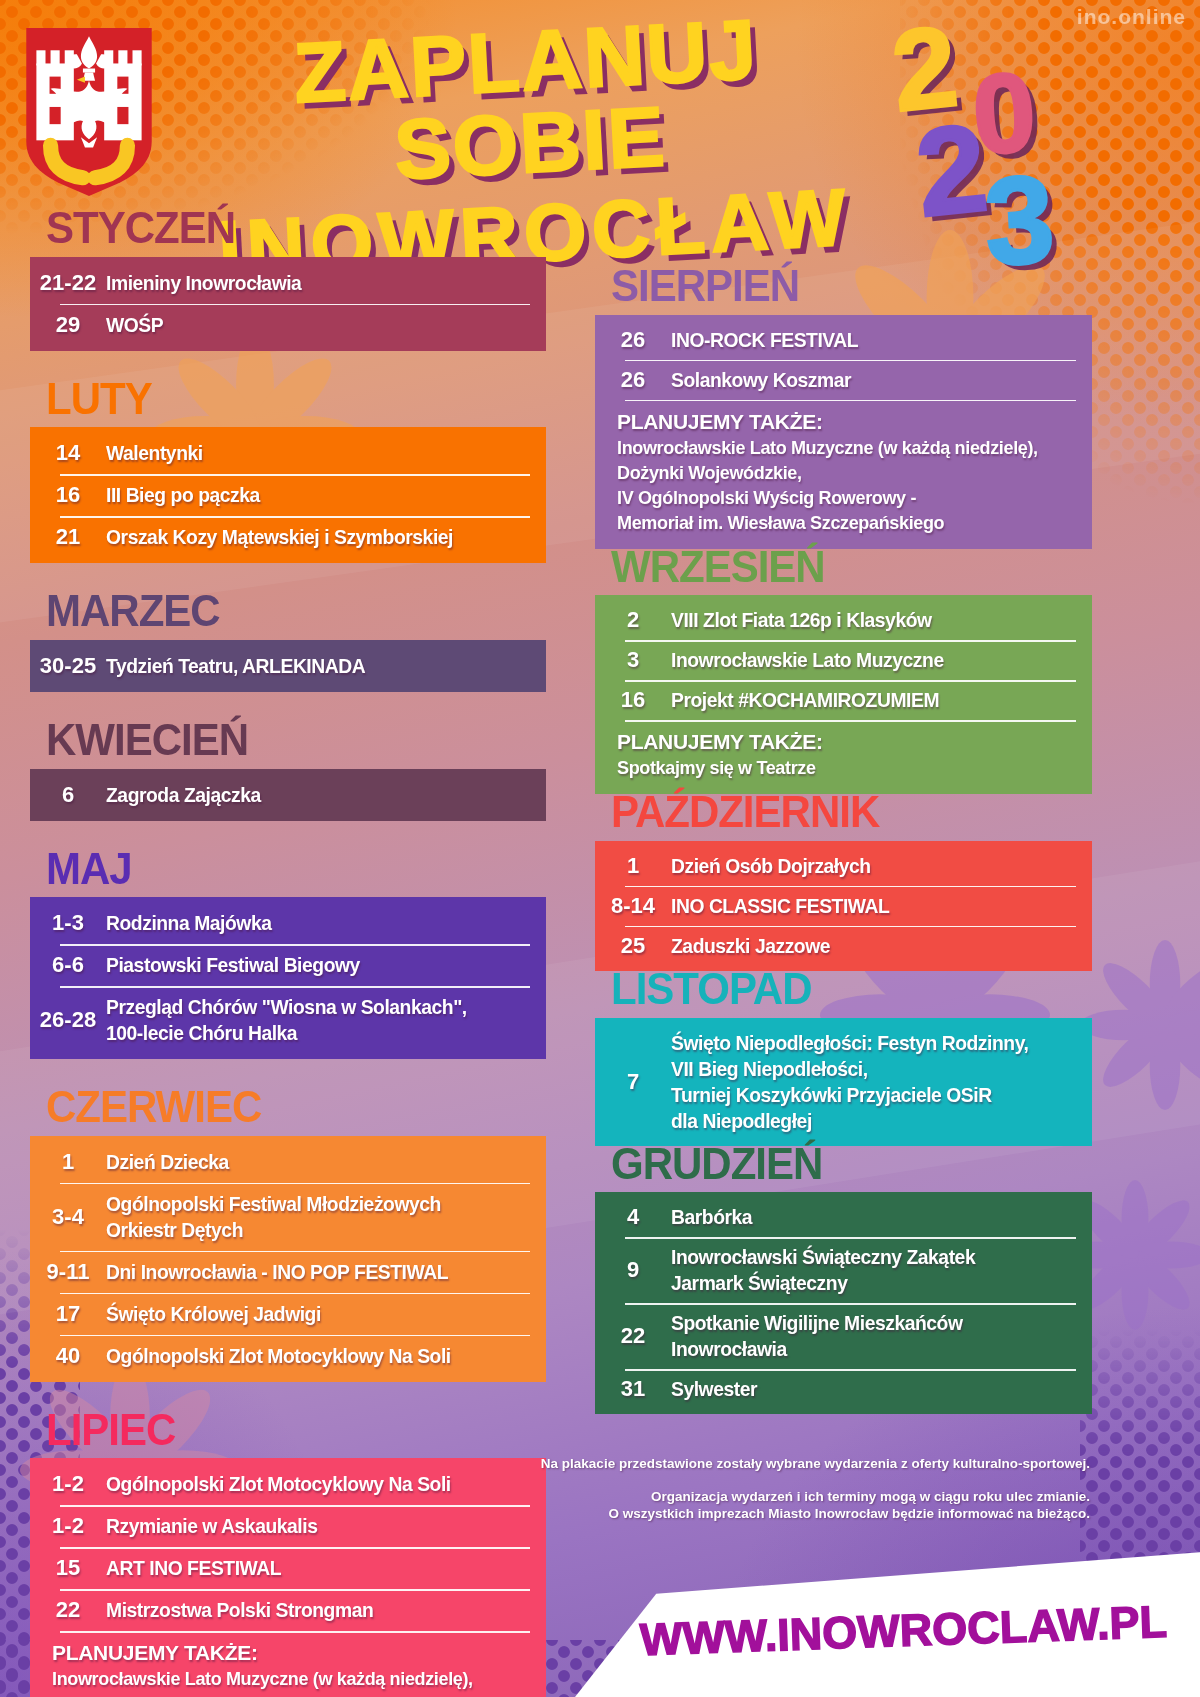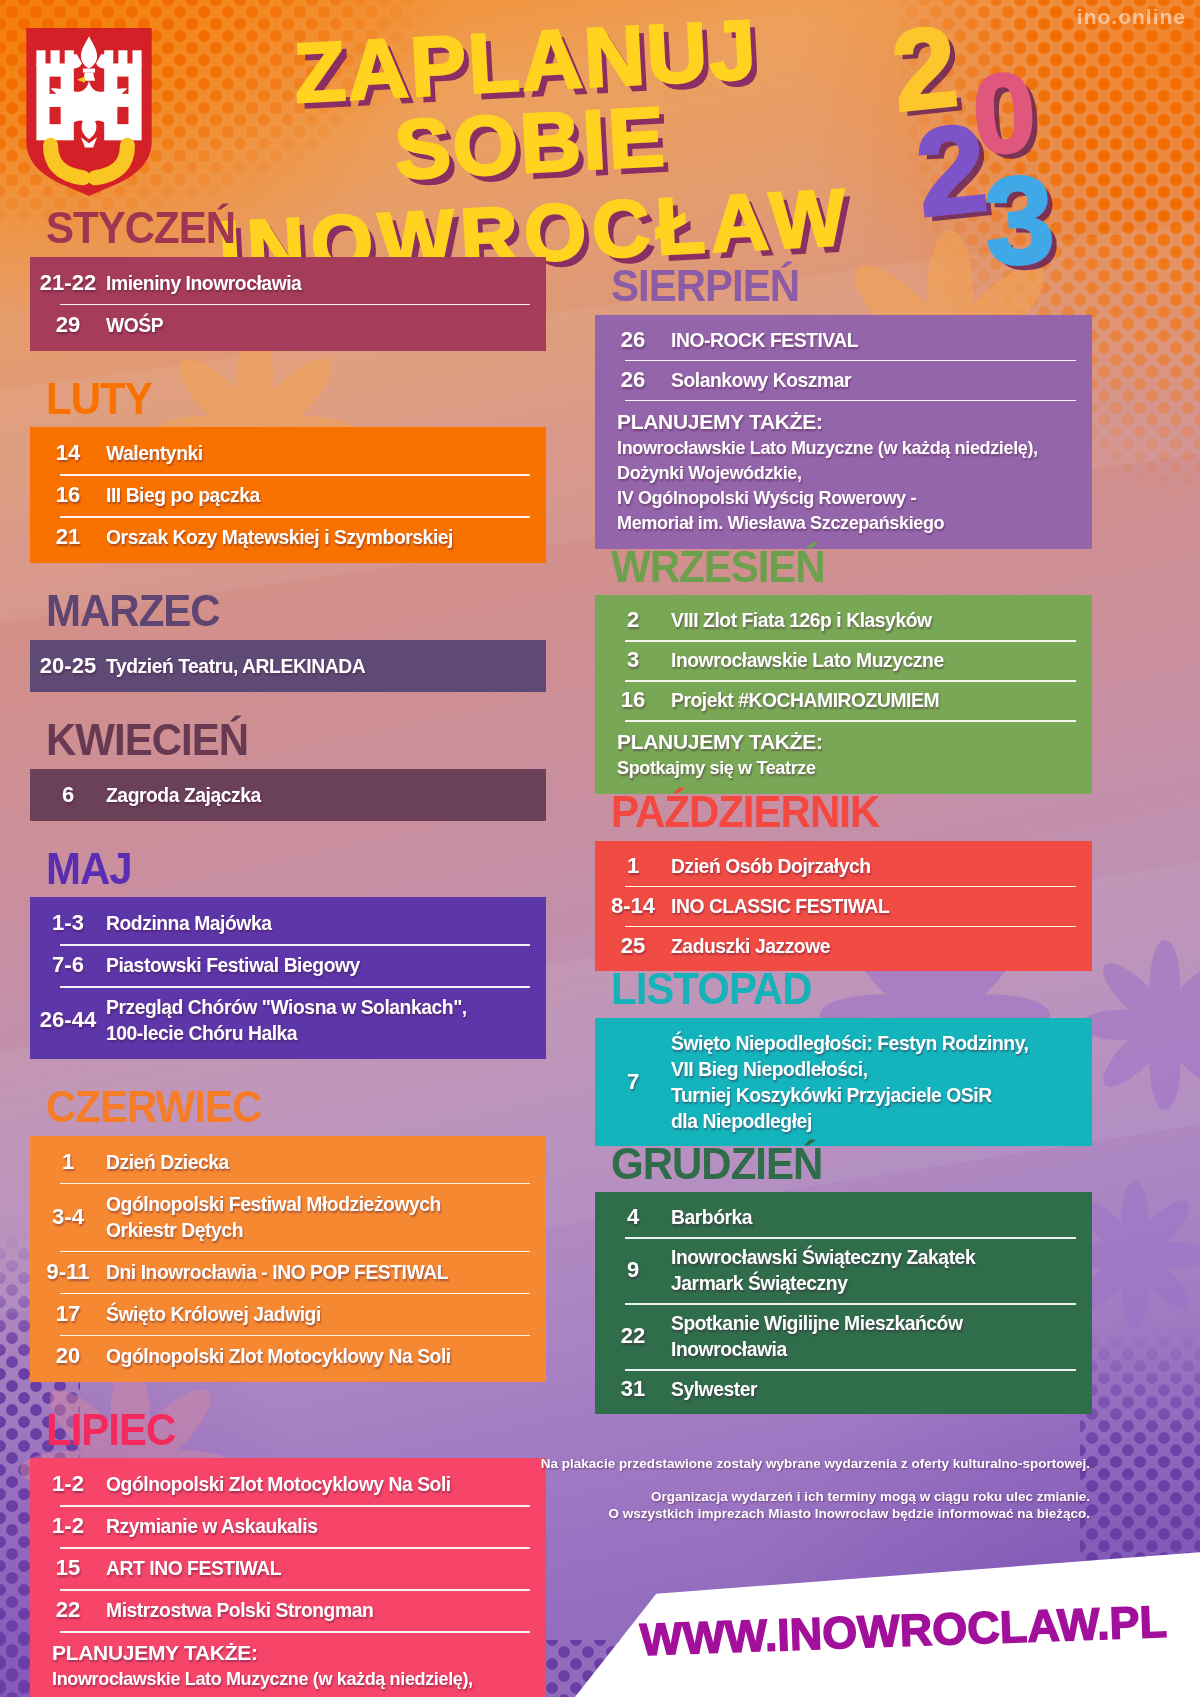--- a/index.html
+++ b/index.html
@@ -270,21 +270,21 @@
           <span class="date">21</span>
           <span class="etitle">Orszak Kozy Mątewskiej i Szymborskiej</span>
         </div>
       </div>
     </section>
 
     <section class="month" style="--head: #5e4572; --box: #5e4a75;">
       <h2 class="month-header">MARZEC</h2>
       <div class="month-box">
         <div class="row">
-          <span class="date">20-25</span>
+          <span class="date">30-25</span>
           <span class="etitle">Tydzień Teatru, ARLEKINADA</span>
         </div>
       </div>
     </section>
 
     <section class="month" style="--head: #673a52; --box: #6b4059;">
       <h2 class="month-header">KWIECIEŃ</h2>
       <div class="month-box">
         <div class="row">
           <span class="date">6</span>
@@ -294,25 +294,25 @@
     </section>
 
     <section class="month" style="--head: #5a2db2; --box: #5d36a9;">
       <h2 class="month-header">MAJ</h2>
       <div class="month-box">
         <div class="row">
           <span class="date">1-3</span>
           <span class="etitle">Rodzinna Majówka</span>
         </div>
         <div class="row">
-          <span class="date">7-6</span>
+          <span class="date">6-6</span>
           <span class="etitle">Piastowski Festiwal Biegowy</span>
         </div>
         <div class="row">
-          <span class="date">26-44</span>
+          <span class="date">26-28</span>
           <span class="etitle">Przegląd Chórów "Wiosna w Solankach",
 100-lecie Chóru Halka</span>
         </div>
       </div>
     </section>
 
     <section class="month" style="--head: #f67c28; --box: #f68832;">
       <h2 class="month-header">CZERWIEC</h2>
       <div class="month-box">
         <div class="row">
@@ -326,21 +326,21 @@
         </div>
         <div class="row">
           <span class="date">9-11</span>
           <span class="etitle">Dni Inowrocławia - INO POP FESTIWAL</span>
         </div>
         <div class="row">
           <span class="date">17</span>
           <span class="etitle">Święto Królowej Jadwigi</span>
         </div>
         <div class="row">
-          <span class="date">20</span>
+          <span class="date">40</span>
           <span class="etitle">Ogólnopolski Zlot Motocyklowy Na Soli</span>
         </div>
       </div>
     </section>
 
     <section class="month" style="--head: #f42a5e; --box: #f64569;">
       <h2 class="month-header">LIPIEC</h2>
       <div class="month-box">
         <div class="row">
           <span class="date">1-2</span>

